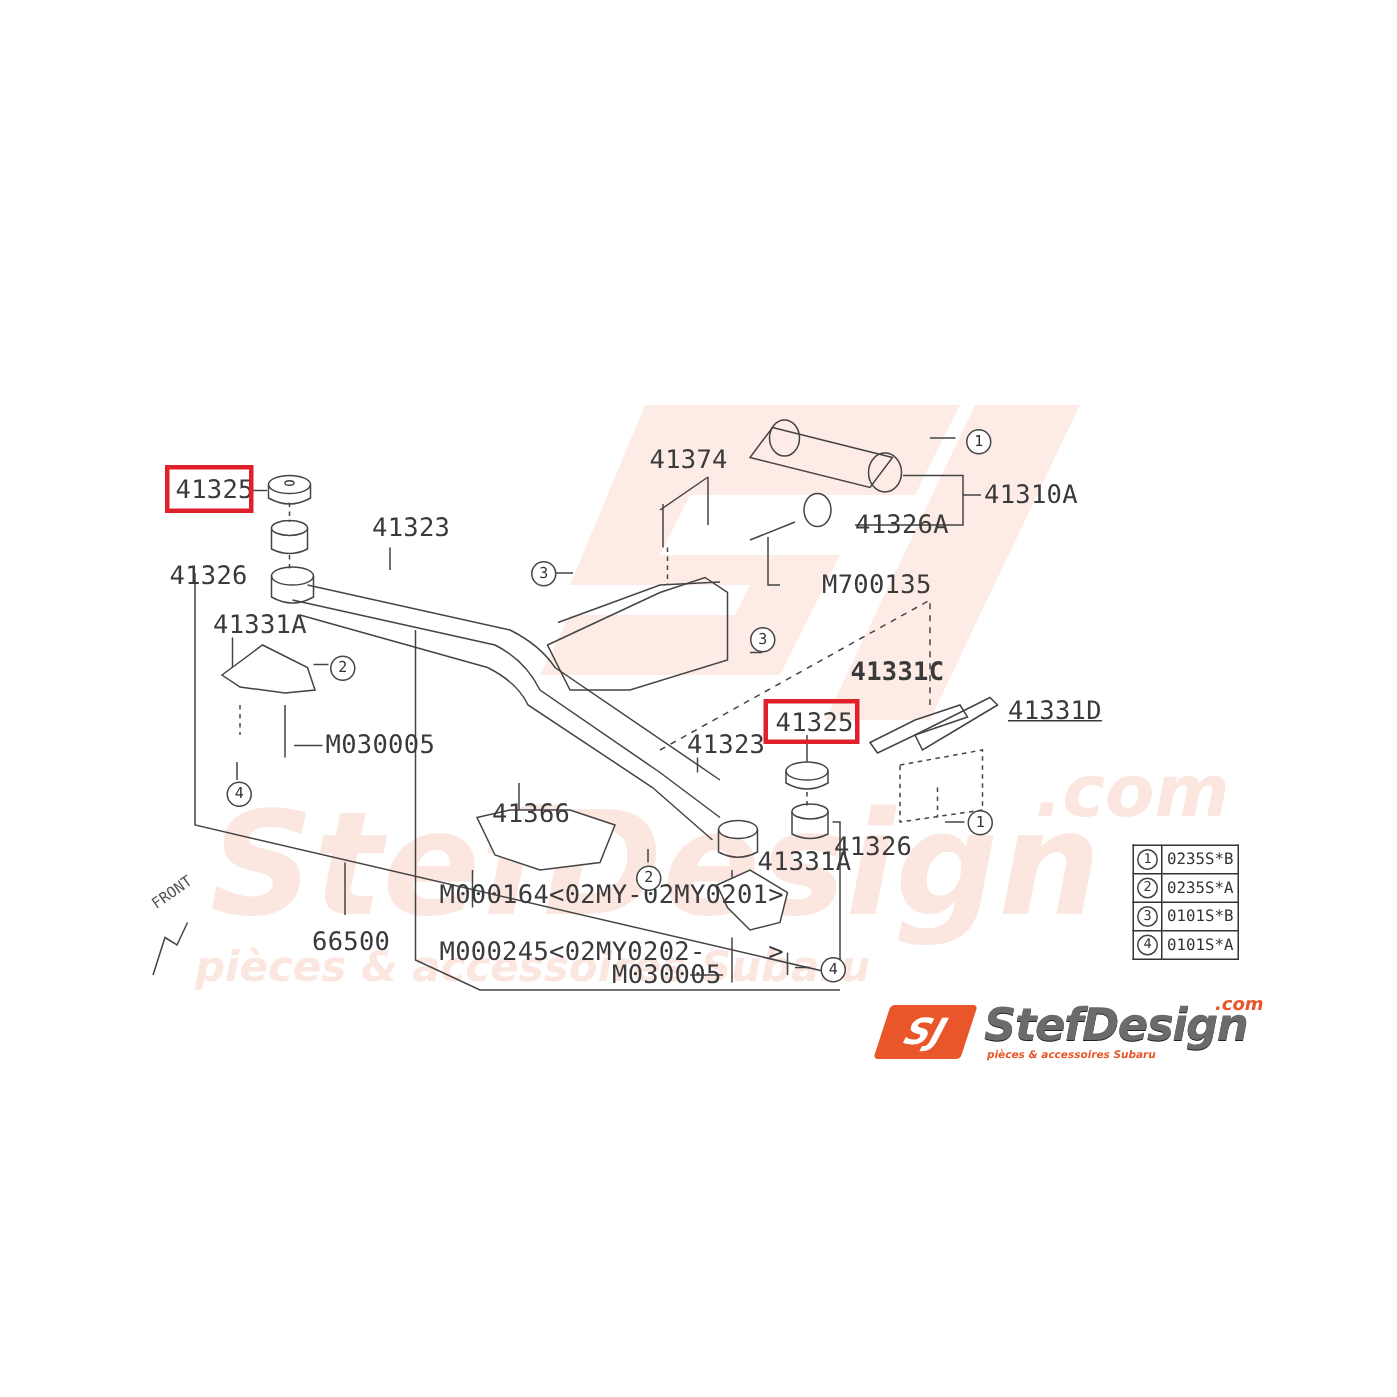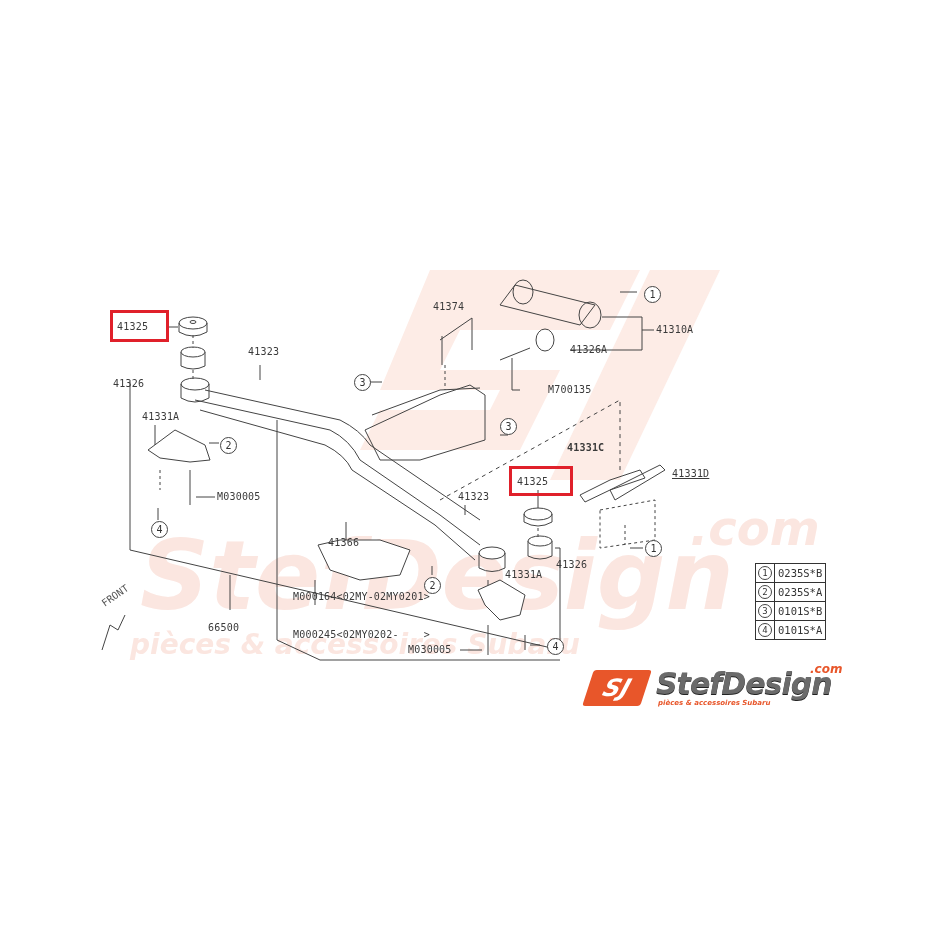--- a/index.html
+++ b/index.html
@@ -1,18 +1,18 @@
 <!DOCTYPE html>
 <html><head>
 <meta charset="utf-8">
 <style>
   html, body { margin: 0; padding: 0; background: #ffffff; }
   body { width: 931px; height: 931px; position: relative; overflow: hidden; font-family: "DejaVu Sans Mono", monospace; color: #333; }
   .canvas { position: absolute; left: 0; top: 0; width: 931px; height: 931px; }
-  .lbl { position: absolute; font-family: "DejaVu Sans Mono", monospace; font-size: 10px; color: #3a3a3a; white-space: nowrap; letter-spacing: 0.2px; line-height: 14px; }
+  .lbl { position: absolute; font-family: "DejaVu Sans Mono", monospace; font-size: 17px; color: #3a3a3a; white-space: nowrap; letter-spacing: 0.2px; line-height: 14px; }
   .hl { position: absolute; border: 3px solid #e0202a; box-sizing: border-box; }
   .circ { position: absolute; width: 15px; height: 15px; border: 1px solid #444; border-radius: 50%; font-family: "DejaVu Sans Mono", monospace; font-size: 10px; line-height: 15px; text-align: center; color: #333; background: #fff; }
   table.legend { position: absolute; left: 755px; top: 563px; border-collapse: collapse; font-family: "DejaVu Sans Mono", monospace; font-size: 10.5px; color: #333; }
   table.legend td { border: 1px solid #333; padding: 0 3px; height: 18px; text-align: right; }
   table.legend td.k { text-align: center; width: 14px; padding: 0 2px; }
   .kc { display: inline-block; width: 12px; height: 12px; border: 1px solid #444; border-radius: 50%; font-size: 9px; line-height: 12px; text-align: center; }
   .logo { position: absolute; left: 588px; top: 664px; width: 260px; height: 48px; }
   .logo-mark { position: absolute; left: 0; top: 6px; width: 58px; height: 36px; background: #e8562a; transform: skewX(-18deg); border-radius: 3px; color: #fff; font-family: "DejaVu Sans", sans-serif; font-weight: bold; font-style: italic; font-size: 24px; line-height: 36px; text-align: center; }
   .logo-word { position: absolute; left: 68px; top: 4px; font-family: "DejaVu Sans", sans-serif; font-weight: bold; font-style: italic; font-size: 30px; color: #6b6b6b; letter-spacing: -1px; line-height: 32px; text-shadow: 0 1px 0 #222; }
   .logo-com { position: absolute; left: 222px; top: -2px; font-family: "DejaVu Sans", sans-serif; font-style: italic; font-weight: bold; font-size: 12px; color: #e8562a; }

